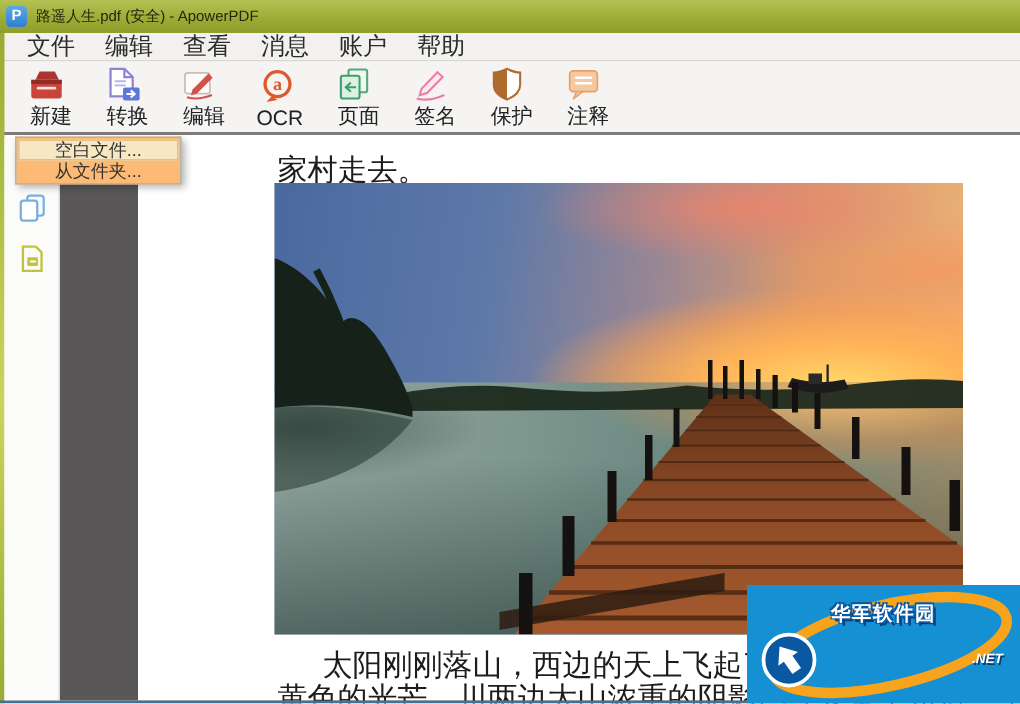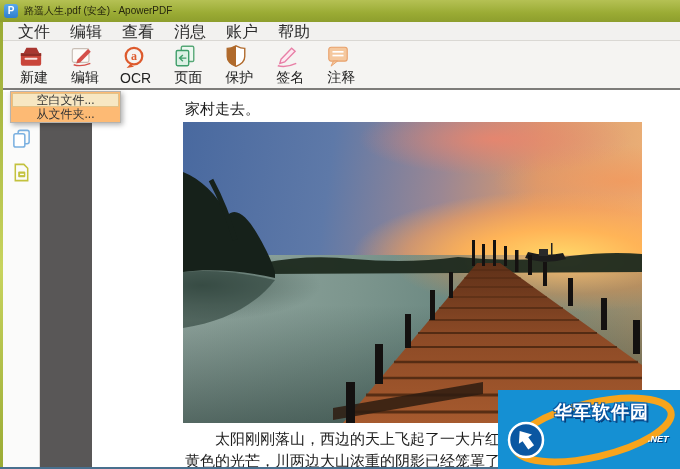--- a/index.html
+++ b/index.html
@@ -34,21 +34,21 @@
 
   
   .sidebar { position:absolute; left:3px; top:92px; bottom:2px; width:37px;
     background:#fbfbfa; border-right:1px solid #dddbd8; }
   .side-icon { width:24px; height:24px; margin:10px auto 4px auto; display:flex; align-items:center; justify-content:center; }
   .side-icon:first-child { margin-top:34px; }
 
   
   .viewer { position:absolute; left:40px; top:92px; bottom:2px; right:0; background:#595757; }
   .page { position:absolute; left:52px; top:0; width:588px; height:100%; background:#fff; }
-  .doc-text { font-family:"Liberation Serif","DejaVu Serif",serif; font-size:15px; color:#1c1c1c;
+  .doc-text { font-family:"Liberation Serif","DejaVu Serif",serif; font-size:20px; color:#1c1c1c;
     position:absolute; white-space:nowrap; }
   .line-top { left:93px; top:8px; }
   .para-1 { left:123px; top:338px; }
   .para-2 { left:93px; top:360px; }
 
   
   .photo { position:absolute; left:91px; top:30px; width:459px; height:301px; overflow:hidden; background:#6b7f9a; }
   .photo .sky { position:absolute; left:0; top:0; width:100%; height:140px;
     background:
       radial-gradient(ellipse 58% 60% at 82% 96%, #ffd869 0%, #ffb457 32%, rgba(255,163,82,.55) 58%, rgba(255,163,82,0) 78%),
@@ -66,21 +66,21 @@
   
   .dropdown { position:absolute; left:10px; top:91px; width:111px; background:#fdba74;
     border:1px solid #b5b3af; box-shadow:2px 2px 5px rgba(0,0,0,.3); z-index:40; padding:1px; }
   .dd-item { font-size:12px; color:#333; height:14px; line-height:14px; text-align:center; }
   .dd-item.hl { background:#f7e7c3; border:1px solid #e2c287; height:14px; line-height:12px; }
 
   
   .watermark { position:absolute; left:498px; top:390px; width:182px; height:79px;
     background:#1590d3; overflow:hidden; z-index:50; }
   .watermark svg { position:absolute; left:0; top:0; }
-  .wm-cn { position:absolute; left:56px; top:10px; font-size:18px; font-weight:bold; color:#fff;
+  .wm-cn { position:absolute; left:56px; top:10px; font-size:13px; font-weight:bold; color:#fff;
     letter-spacing:1px; white-space:nowrap;
     text-shadow:-1px -1px 0 #0a57a2,1px -1px 0 #0a57a2,-1px 1px 0 #0a57a2,1px 1px 0 #0a57a2,2px 2px 0 #083d76;text-align:right; }
   .wm-en { position:absolute; left:42px; top:30px; font-size:20px; font-weight:bold; font-style:italic;
     color:#fff; letter-spacing:-0.5px; white-space:nowrap;
     text-shadow:-1px -1px 0 #0a57a2,1px -1px 0 #0a57a2,-1px 1px 0 #0a57a2,1px 1px 0 #0a57a2,2px 2px 0 #083d76; }
   .wm-net { position:absolute; left:150px; top:44px; font-size:9px; font-weight:bold; font-style:italic;
     color:#fff; text-shadow:1px 1px 0 #083d76; }
 </style>
 </head>
 <body>
@@ -107,20 +107,33 @@
         <path d="M3 10 h22 v11.5 a2 2 0 0 1 -2 2 H5 a2 2 0 0 1 -2 -2 z" fill="#c9453a"></path>
         <rect x="3" y="10" width="22" height="3" fill="#8f2d26"></rect>
         <rect x="7" y="15" width="14" height="2" rx="1" fill="#ffffff" opacity="0.85"></rect>
       </svg>
     </span>
     <span class="tlabel">新建</span>
   </div>
   <div class="tbtn">
     <span class="ticon">
       <svg viewBox="0 0 26 26" width="24" height="24">
+        <path d="M4 2 h10 l6 6 v14 H4 z" fill="#ffffff" stroke="#8b84d4" stroke-width="1.6"></path>
+        <path d="M14 2 v6 h6" fill="none" stroke="#8b84d4" stroke-width="1.6"></path>
+        <line x1="7" y1="11" x2="15" y2="11" stroke="#b9b4e6" stroke-width="1.4"></line>
+        <line x1="7" y1="14" x2="15" y2="14" stroke="#b9b4e6" stroke-width="1.4"></line>
+        <rect x="13" y="15.5" width="12" height="9.5" rx="1.5" fill="#5b79d8"></rect>
+        <path d="M15.5 20.2 h5.5 m-2.4 -2.6 l2.8 2.6 l-2.8 2.6" stroke="#ffffff" stroke-width="1.5" fill="none"></path>
+      </svg>
+    </span>
+    <span class="tlabel">转换</span>
+  </div>
+  <div class="tbtn">
+    <span class="ticon">
+      <svg viewBox="0 0 26 26" width="24" height="24">
         <rect x="2.5" y="5" width="18" height="15" rx="2" fill="#fdfbf8" stroke="#c9bfb6" stroke-width="1.3"></rect>
         <path d="M8 17 L19.5 5.5 l3 3 L11 20 l-4.2 1.2 z" fill="#d4504a"></path>
         <path d="M4 22.5 q8 2.5 18 -1.5" stroke="#d4504a" stroke-width="1.5" fill="none"></path>
       </svg>
     </span>
     <span class="tlabel">编辑</span>
   </div>
   <div class="tbtn">
     <span class="ticon">
       <svg viewBox="0 0 26 26" width="24" height="24">
@@ -137,34 +150,34 @@
         <rect x="9" y="2.5" width="13.5" height="16.5" rx="1.5" fill="#eef8f1" stroke="#57a877" stroke-width="1.5"></rect>
         <rect x="3.5" y="7" width="13.5" height="16.5" rx="1.5" fill="#dcf0e4" stroke="#3f9e6a" stroke-width="1.5"></rect>
         <path d="M7.5 15.3 h7 m-3.8 -3.3 l-3.6 3.3 l3.6 3.3" stroke="#3f9e6a" stroke-width="1.5" fill="none"></path>
       </svg>
     </span>
     <span class="tlabel">页面</span>
   </div>
   <div class="tbtn">
     <span class="ticon">
       <svg viewBox="0 0 26 26" width="24" height="24">
+        <path d="M6.5 16.5 L18 4.5 l3.8 3.4 L10.5 19.5 l-5.3 1.6 z" fill="#fde9f1" stroke="#e87fa6" stroke-width="1.5"></path>
+        <path d="M3 23.5 q9 2.5 20 -2.5" stroke="#e87fa6" stroke-width="1.6" fill="none"></path>
+      </svg>
+    </span>
+    <span class="tlabel">签名</span>
+  </div>
+  <div class="tbtn">
+    <span class="ticon">
+      <svg viewBox="0 0 26 26" width="24" height="24">
         <path d="M13 2 C9.5 3.8 6.5 4.8 3.5 4.8 v8.7 c0 5.8 4.8 8.8 9.5 10.7 c4.7 -1.9 9.5 -4.9 9.5 -10.7 V4.8 C19.5 4.8 16.5 3.8 13 2 z" fill="#ffffff" stroke="#b06a2c" stroke-width="1.5"></path>
         <path d="M13 2 C9.5 3.8 6.5 4.8 3.5 4.8 v8.7 c0 5.8 4.8 8.8 9.5 10.7 z" fill="#b06a2c"></path>
       </svg>
     </span>
     <span class="tlabel">保护</span>
-  </div>
-  <div class="tbtn">
-    <span class="ticon">
-      <svg viewBox="0 0 26 26" width="24" height="24">
-        <path d="M6.5 16.5 L18 4.5 l3.8 3.4 L10.5 19.5 l-5.3 1.6 z" fill="#fde9f1" stroke="#e87fa6" stroke-width="1.5"></path>
-        <path d="M3 23.5 q9 2.5 20 -2.5" stroke="#e87fa6" stroke-width="1.6" fill="none"></path>
-      </svg>
-    </span>
-    <span class="tlabel">签名</span>
   </div>
   <div class="tbtn">
     <span class="ticon">
       <svg viewBox="0 0 26 26" width="24" height="24">
         <rect x="3" y="3.5" width="20" height="15" rx="2.5" fill="#f5c89e" stroke="#e8a06a" stroke-width="1.2"></rect>
         <path d="M8 18.5 l-2.5 5.5 l7 -5.5 z" fill="#f5c89e" stroke="#e8a06a" stroke-width="1"></path>
         <line x1="7" y1="8.5" x2="19" y2="8.5" stroke="#ffffff" stroke-width="1.8"></line>
         <line x1="7" y1="12.5" x2="19" y2="12.5" stroke="#ffffff" stroke-width="1.8"></line>
       </svg>
     </span>

